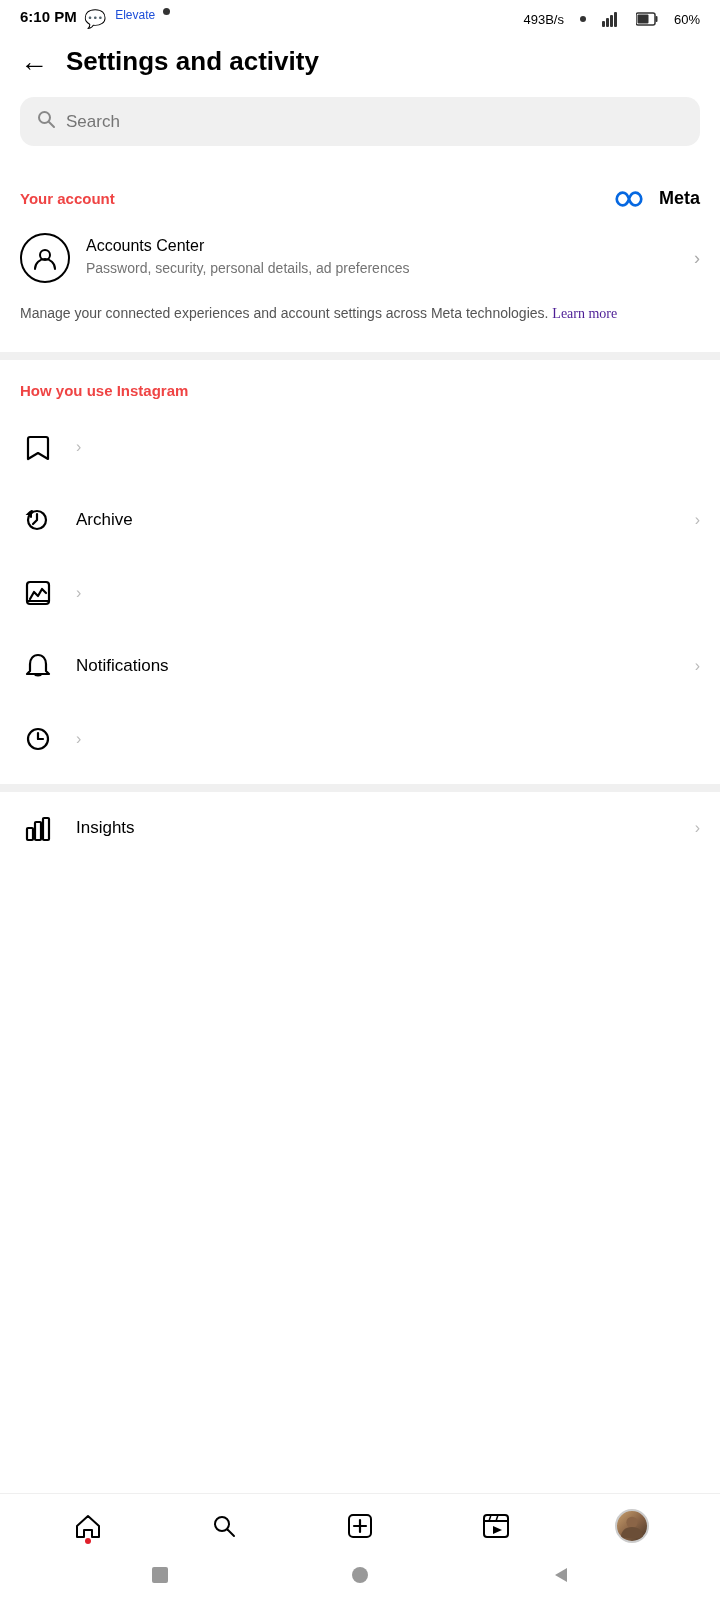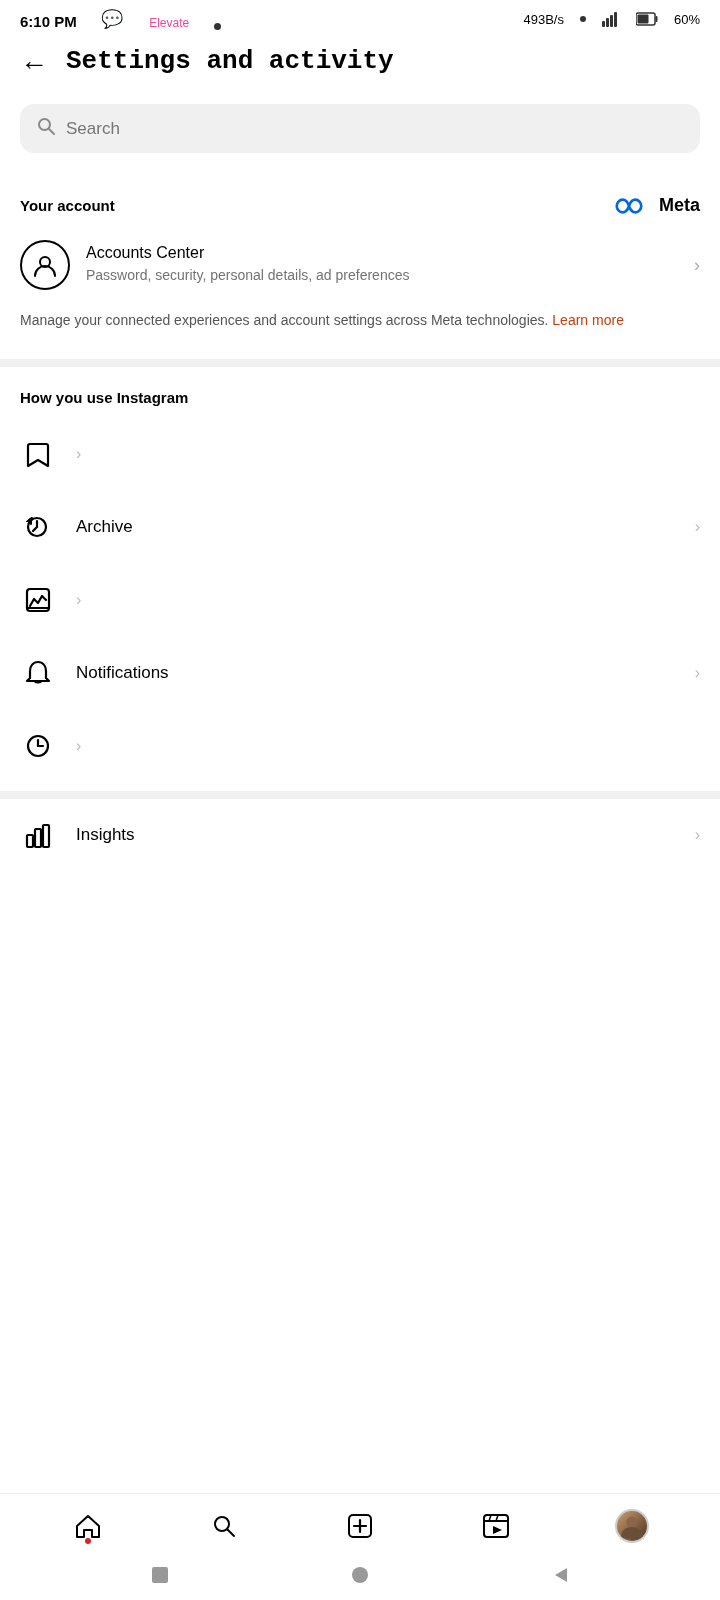--- a/index.html
+++ b/index.html
@@ -18,21 +18,21 @@
     
     .status-bar {
       display: flex;
       align-items: center;
       justify-content: space-between;
       padding: 8px 20px 6px 20px;
       background: #fff;
       font-size: 14px;
       font-weight: 500;
     }
-    .status-left { display: flex; align-items: flex-end; gap: 25px; }
+    .status-left { display: flex; align-items: flex-start; gap: 8px; }
     .status-right { display: flex; align-items: center; gap: 16px; font-size: 13px; }
     .status-time { font-weight: 700; font-size: 15px; }
 
     
     .header {
       display: flex;
       align-items: center;
       padding: 10px 20px 16px 20px;
       background: #fff;
       gap: 18px;
@@ -40,36 +40,34 @@
     .back-btn {
       font-size: 28px;
       font-weight: 400;
       cursor: pointer;
       line-height: 1;
     }
     .header-title {
       font-size: 26px;
       font-weight: 700;
       color: #000;
-      font-family: Liberation Mono, monospace;
     }
 
     
     .search-container {
       padding: 4px 20px 20px 20px;
       background: #fff;
     }
     .search-bar {
       display: flex;
       align-items: center;
       background: #f0f0f0;
       border-radius: 14px;
       padding: 12px 16px;
       gap: 10px;
-      margin-top: 8px;
     }
     .search-icon { font-size: 20px; color: #888; }
     .search-input {
       background: transparent;
       border: none;
       outline: none;
       font-size: 17px;
       color: #888;
       flex: 1;
     }
@@ -85,21 +83,21 @@
     }
     .section-header {
       display: flex;
       align-items: center;
       justify-content: space-between;
       padding: 22px 20px 12px 20px;
     }
     .section-title {
       font-size: 15px;
       font-weight: 600;
-      color: #000000;
+      color: #ef4444;
     }
     .meta-logo {
       display: flex;
       align-items: center;
       gap: 14px;
       font-size: 18px;
       font-weight: 600;
       color: #000;
     }
 
@@ -127,23 +125,24 @@
     .accounts-subtitle { font-size: 14px; color: #737373; line-height: 1.4; }
     .chevron { font-size: 18px; color: #aaa; }
 
     .meta-description {
       padding: 8px 20px 20px 20px;
       font-size: 14px;
       color: #555;
       line-height: 1.5;
     }
     .meta-description .learn-more {
-      color: #c2410c;
+      color: #4c1d95;
       font-weight: 500;
       cursor: pointer;
+      font-family: Liberation Serif, serif;
     }
 
     
     .menu-item {
       display: flex;
       align-items: center;
       padding: 18px 20px;
       gap: 20px;
       cursor: pointer;
       border-bottom: 1px solid transparent;
@@ -229,21 +228,21 @@
     }
   </style>
 </head>
 <body>
 
 <div class="status-bar">
   <div class="status-left">
     <span class="status-time">6:10 PM</span>
 
     <span style="font-size:18px;">💬</span>
-    <span style="font-size:12px; color:#ec4899;">Elevate</span>
+    <span style="font-size:12px; color:#1d4ed8;">Elevate</span>
     <span style="width:7px;height:7px;border-radius:50%;background:#333;display:inline-block;"></span>
   </div>
   <div class="status-right">
     <span>493B/s</span>
     <span style="width:6px;height:6px;border-radius:50%;background:#333;display:inline-block;"></span>
 
     <svg width="18" height="16" viewBox="0 0 18 16">
       <rect x="0" y="10" width="3" height="6" fill="#333" rx="1"></rect>
       <rect x="4" y="7" width="3" height="9" fill="#333" rx="1"></rect>
       <rect x="8" y="4" width="3" height="12" fill="#333" rx="1"></rect>

